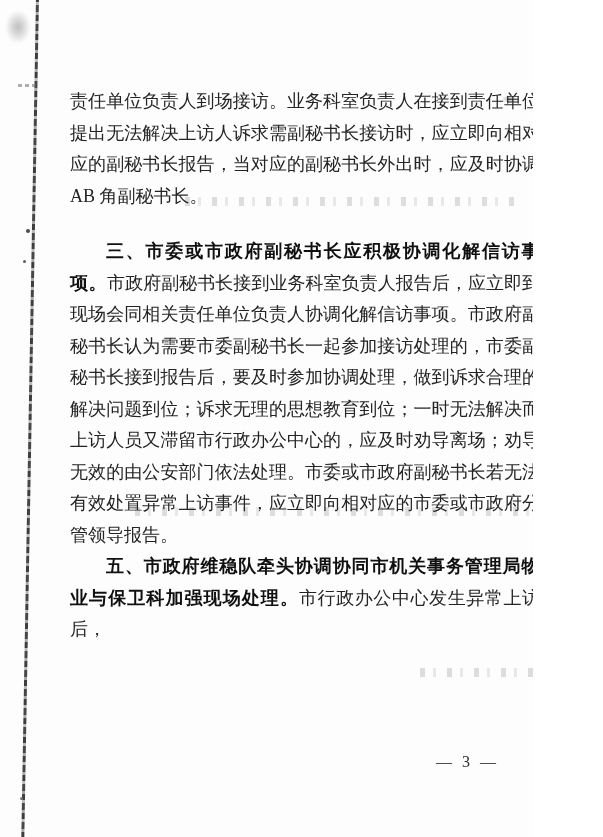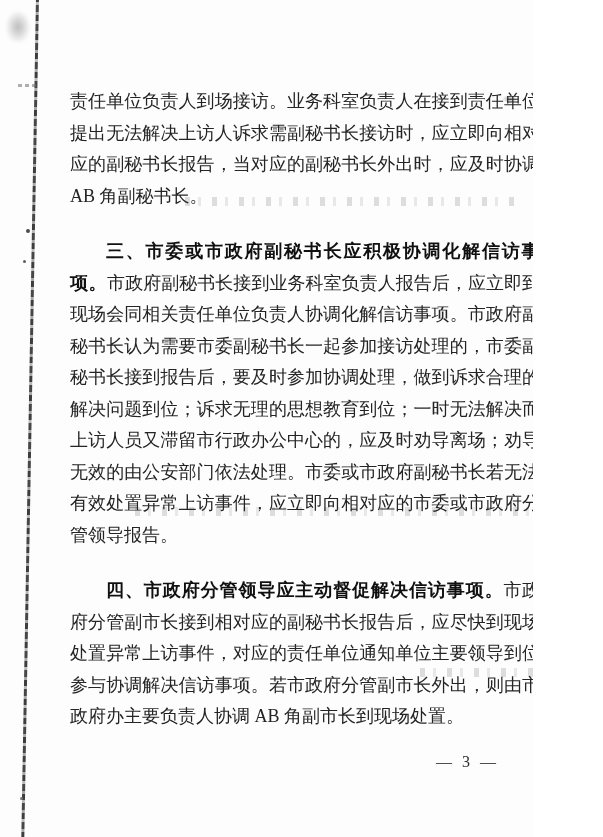--- a/index.html
+++ b/index.html
@@ -150,20 +150,20 @@
   <div class="speckle-1"></div>
   <div class="speckle-2"></div>
   <div class="speckle-3"></div>
 
   <main class="content">
 
     <p class="para first"><span class="body-text">责任单位负责人到场接访。业务科室负责人在接到责任单位提出无法解决上访人诉求需副秘书长接访时，应立即向相对应的副秘书长报告，当对应的副秘书长外出时，应及时协调AB 角副秘书长。</span></p>
 
     <p class="para gap-before"><span class="heading-text">三、市委或市政府副秘书长应积极协调化解信访事项。</span><span class="body-text">市政府副秘书长接到业务科室负责人报告后，应立即到现场会同相关责任单位负责人协调化解信访事项。市政府副秘书长认为需要市委副秘书长一起参加接访处理的，市委副秘书长接到报告后，要及时参加协调处理，做到诉求合理的解决问题到位；诉求无理的思想教育到位；一时无法解决而上访人员又滞留市行政办公中心的，应及时劝导离场；劝导无效的由公安部门依法处理。市委或市政府副秘书长若无法有效处置异常上访事件，应立即向相对应的市委或市政府分管领导报告。</span></p>
 
-    <p class="para gap-before"><span class="heading-text">四、市政府分管领导应主动督促解决信访事项。</span><span class="body-text">市政府分管副市长接到相对应的副秘书长报告后，应尽快到现场处置异常上访事件，对应的责任单位通知单位主要领导到位参与协调解决信访事项。若市政府分管副市长外出，则由市政府办主要负责人协调 AB 角副市长到现场处置。</span></p>
 
+    <p class="para"><span class="heading-text">五、市政府维稳队牵头协调协同市机关事务管理局物业与保卫科加强现场处理。</span><span class="body-text">市行政办公中心发生异常上访后，</span></p>
 
   </main>
 
   <div class="page-number">— 3 —</div>
 
 </div>
 
 </body></html>

